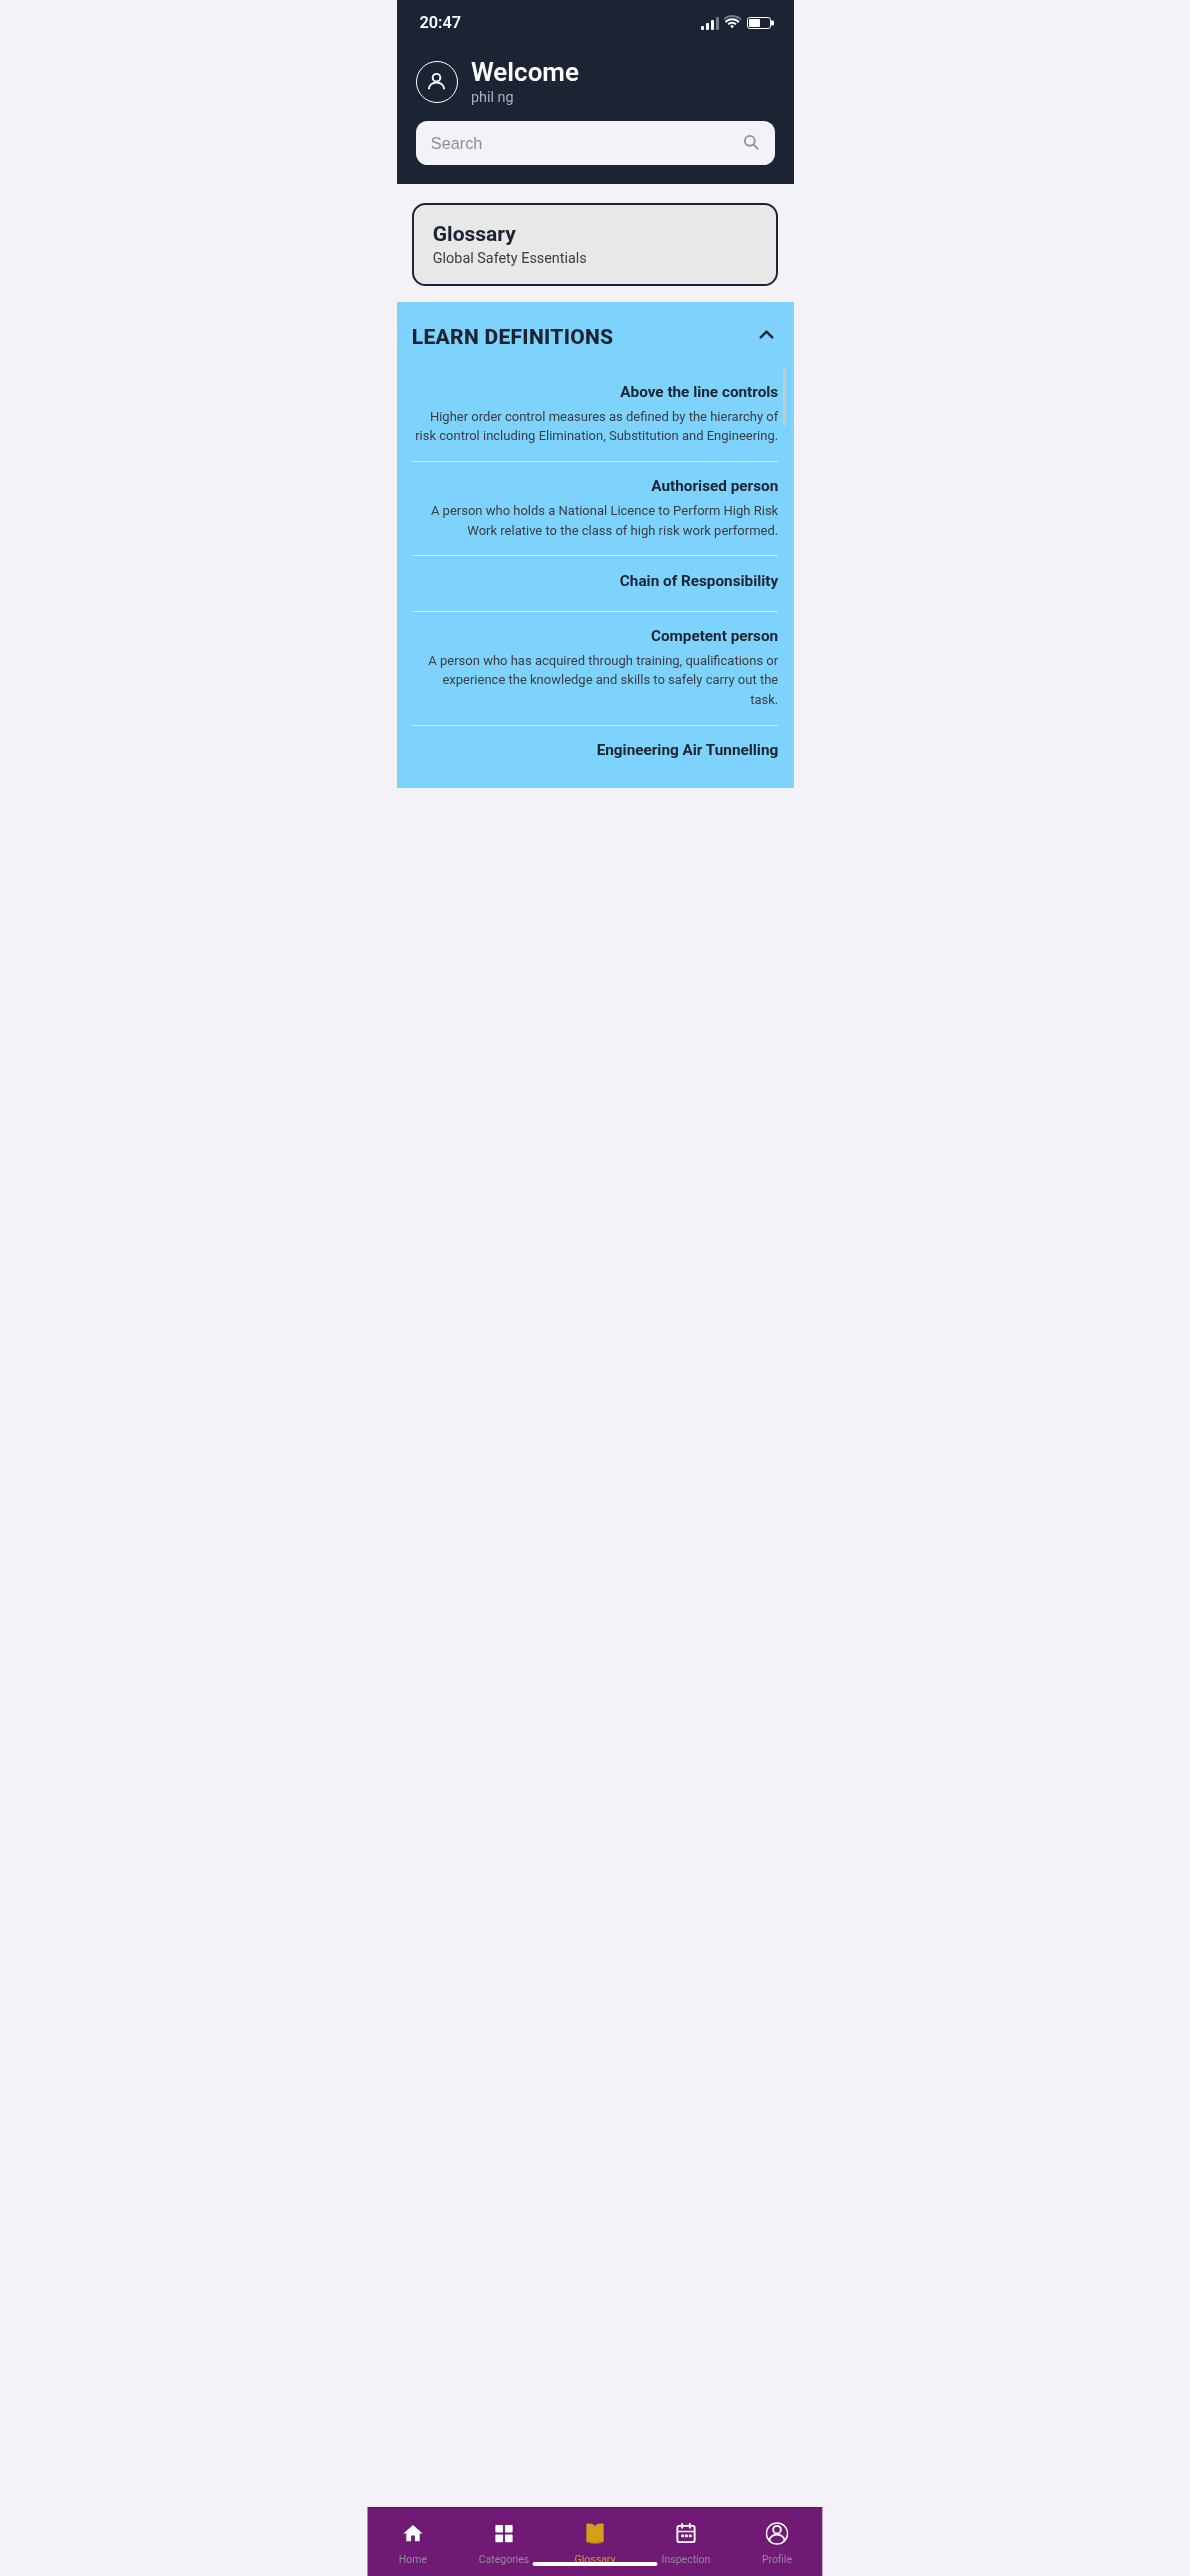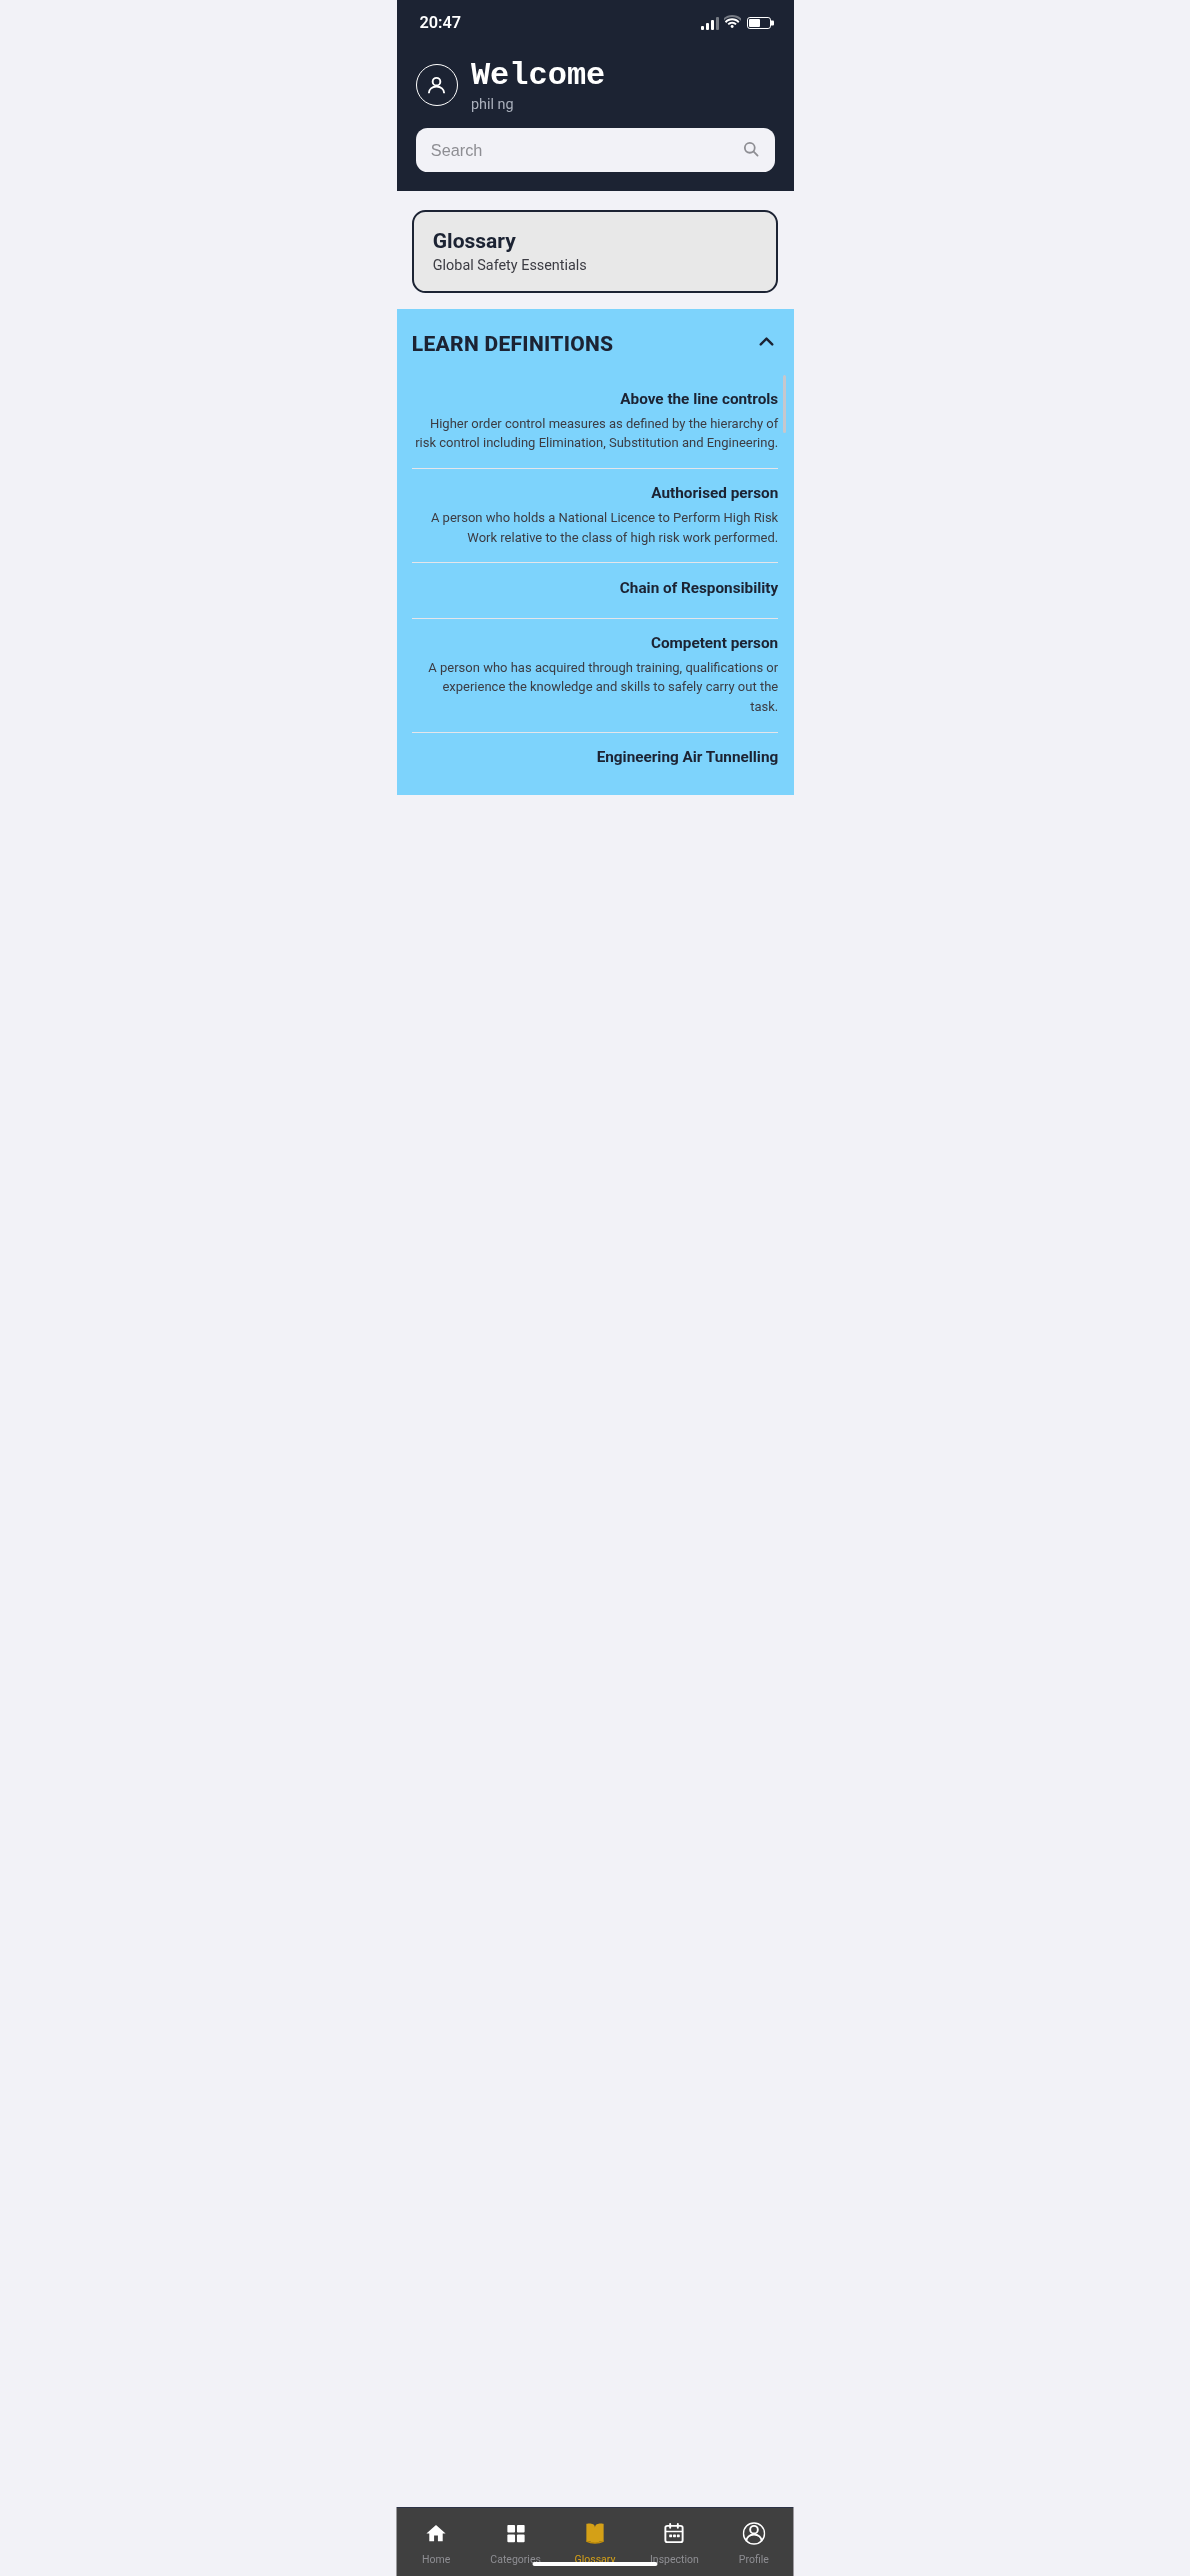--- a/index.html
+++ b/index.html
@@ -116,23 +116,22 @@
     .avatar-icon svg {
       width: 23px;
       height: 23px;
     }
 
     .user-text {
       color: white;
     }
 
     .welcome-text {
-      font-size: 32px;
+      font-size: 26px;
       font-weight: 600;
-      font-family: Liberation Mono, monospace;
     }
 
     .username-text {
       font-size: 14.4px;
       color: #aab0bc;
       margin-top: 1.9px;
     }
 
     .search-bar {
       background: #f2f2f7;
@@ -251,22 +250,22 @@
       color: #3c3c43;
       line-height: 1.5;
     }
 
     
     .bottom-nav {
       position: fixed;
       bottom: 0;
       left: 50%;
       transform: translateX(-50%);
-      width: 397px;
-      background: #404040;
+      width: 455px;
+      background: #701a75;
       display: flex;
       justify-content: space-around;
       align-items: center;
       padding: 9.6px 0 5.8px;
       border-top: 1px solid #2d3448;
     }
 
     .nav-item {
       display: flex;
       flex-direction: column;

